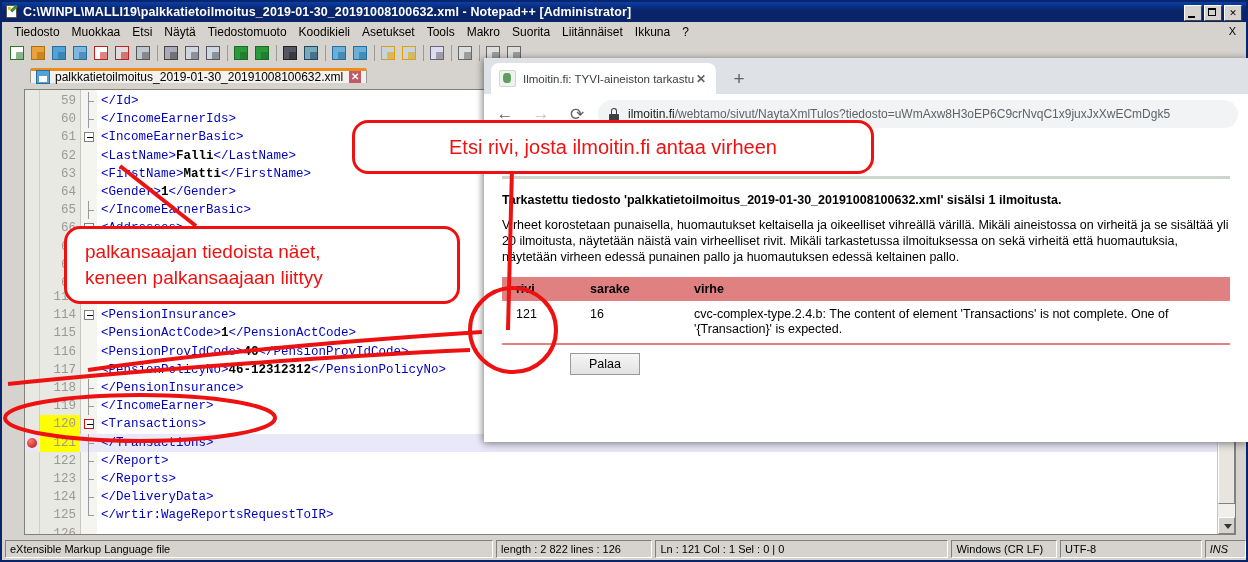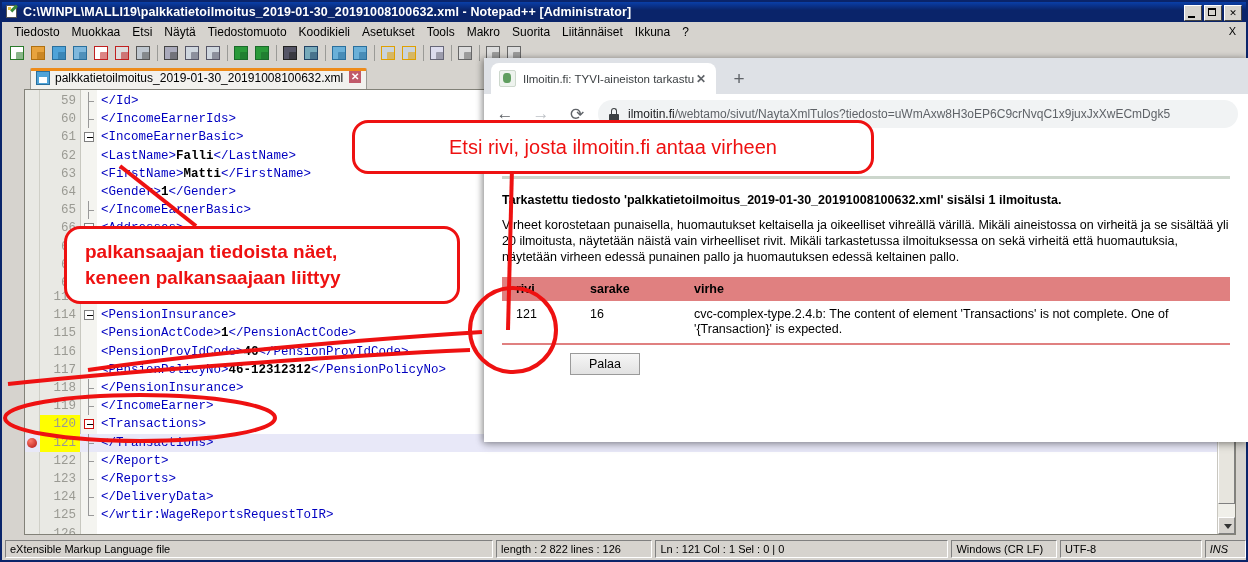--- a/index.html
+++ b/index.html
@@ -36,23 +36,23 @@
   .menubar .mi{font-size:12px;color:#000;padding:2px 6px;white-space:nowrap;}
   .menubar .right-x{position:absolute;right:10px;top:3px;font-size:11px;color:#000;}
   
   .toolbar{position:absolute;left:2px;top:41px;width:1244px;height:24px;background:#d6d3ce;
     display:flex;align-items:center;padding-left:5px;box-sizing:border-box;}
   .tb{width:20px;height:20px;margin-right:1px;position:relative;flex:0 0 auto;}
   .tbsep{width:7px;height:18px;flex:0 0 auto;position:relative;}
   .tbsep::after{content:"";position:absolute;left:3px;top:1px;width:1px;height:16px;background:#9a9a96;}
   
   .tabstrip{position:absolute;left:24px;top:68px;width:460px;height:22px;}
-  .doctab{position:absolute;left:6px;top:0;height:21px;background:#f2f1ee;
+  .doctab{position:absolute;left:6px;top:0;height:15px;background:#f2f1ee;
     border:1px solid #9a9a96;border-bottom:none;border-top:3px solid #ee8b1a;
-    display:flex;padding:0 5px;box-sizing:border-box;border-radius:2px 2px 0 0;}
+    display:flex;align-items:center;padding:0 5px;box-sizing:border-box;border-radius:2px 2px 0 0;}
   .doctab .disk{width:12px;height:12px;background:#4fa3d8;border:1px solid #2a6f9c;
     position:relative;margin-right:5px;flex:0 0 auto;}
   .doctab .disk::after{content:"";position:absolute;left:2px;top:5px;width:8px;height:6px;background:#fff;}
   .doctab .label{font-size:12px;color:#000;white-space:nowrap;}
   .doctab .clo{margin-left:6px;width:12px;height:12px;background:#c05a6a;color:#fff;
     font-size:10px;line-height:12px;text-align:center;font-weight:bold;flex:0 0 auto;}
   
   .editor{position:absolute;left:24px;top:89px;width:1212px;height:446px;
     background:#fff;border:1px solid #828178;box-sizing:border-box;overflow:hidden;}
   .gutter-bm{position:absolute;left:0;top:0;width:14px;height:100%;background:#e9e9e4;
@@ -136,21 +136,21 @@
   .cr-btn{font-family:"Liberation Sans",sans-serif;font-size:12.5px;padding:3px 18px;
     background:linear-gradient(to bottom,#f6f6f6,#e2e2e2);border:1px solid #9a9a9a;color:#000;}
   
   #anno{position:absolute;left:0;top:0;width:1248px;height:562px;pointer-events:none;}
   .cal{position:absolute;border:3px solid #ee1111;border-radius:16px;background:#fff;
     color:#ee1111;display:flex;align-items:center;justify-content:center;text-align:center;
     font-family:"Liberation Sans",sans-serif;}
   .cal.c1{left:352px;top:120px;width:516px;height:48px;font-size:20px;}
   .cal.c2{left:64px;top:226px;width:390px;height:72px;font-size:19px;line-height:26px;
     flex-direction:column;}
-  .cal.c2 div{width:100%;text-align:left;padding-left:18px;box-sizing:border-box;font-weight:bold;}
+  .cal.c2 div{width:100%;text-align:left;padding-left:18px;box-sizing:border-box;}
 </style>
 </head>
 <body>
 
 <div id="npp">
   <div class="npp-border"></div>
 
   <div class="titlebar">
     <span class="title-ico">
       <span class="pad"></span>

